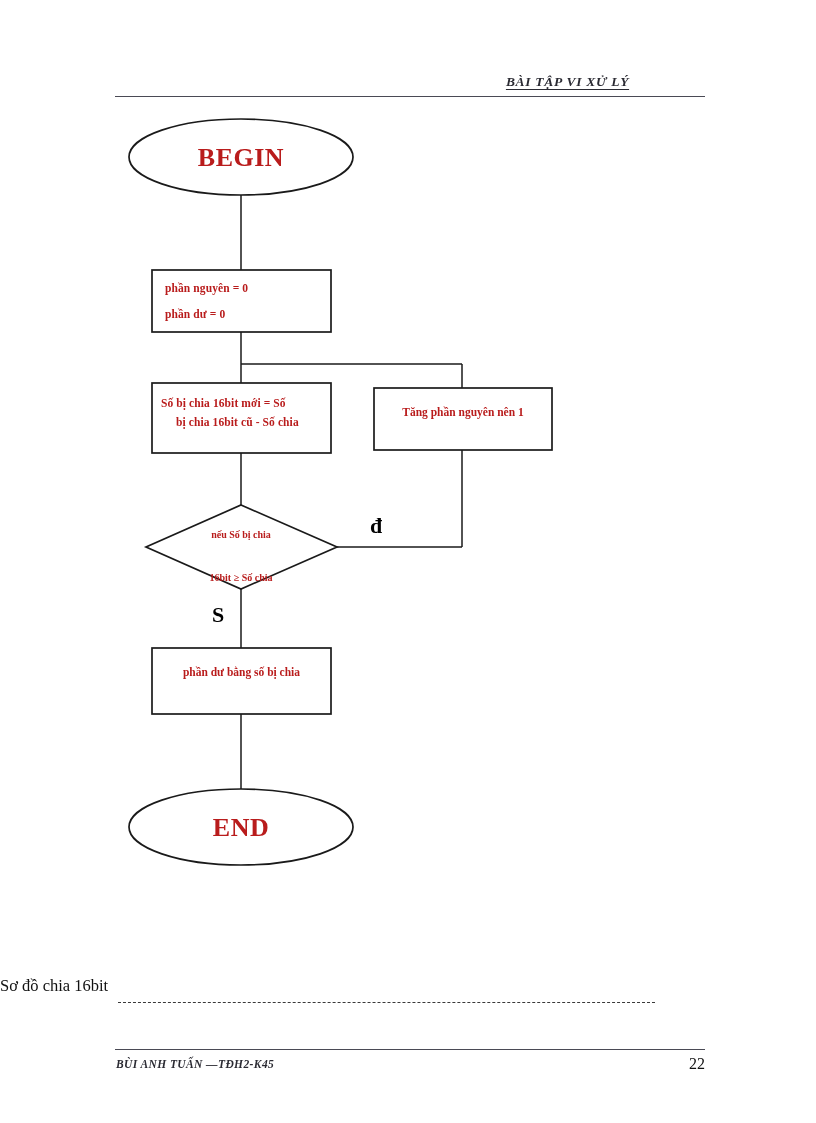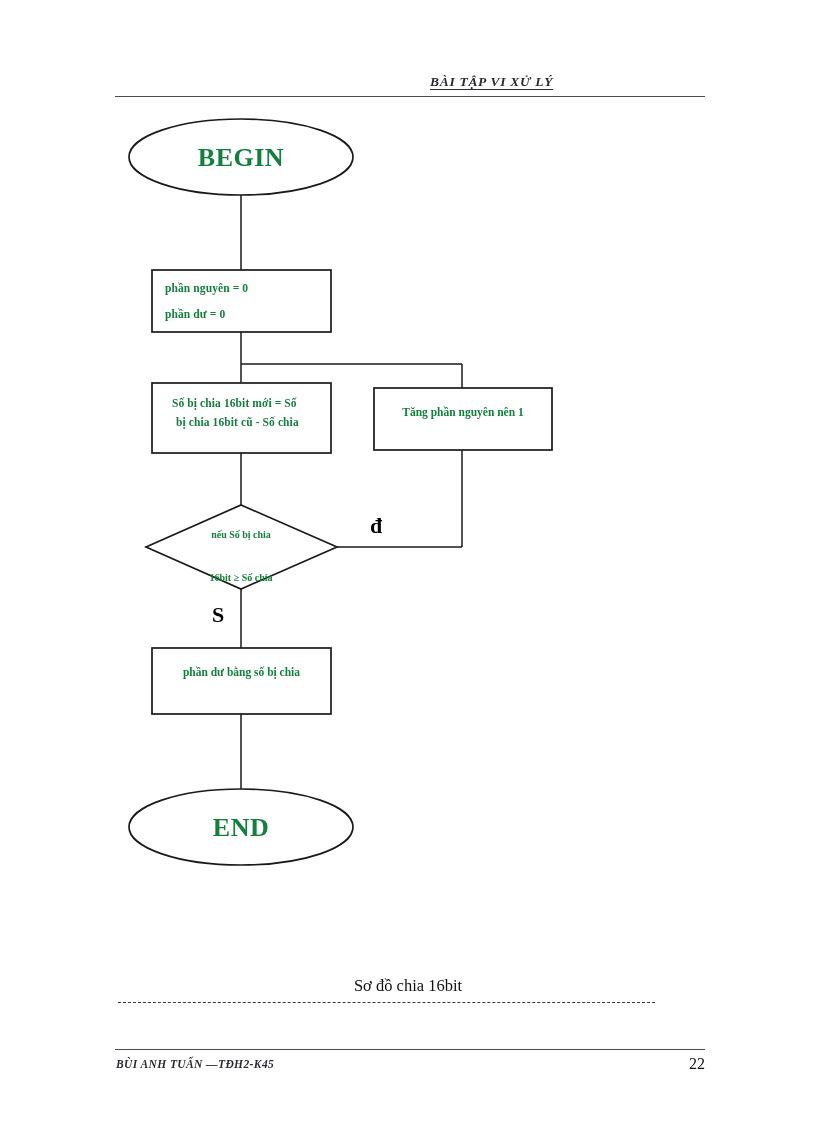--- a/index.html
+++ b/index.html
@@ -27,21 +27,21 @@
     top: 96px;
     width: 590px;
     height: 0;
     border-top: 1.4px solid #4a4a55;
   }
   #header-title {
     position: absolute;
     left: 430px;
     top: 74px;
     width: 275px;
-    text-align: left;
+    text-align: center;
     font-family: "Liberation Serif", "DejaVu Serif", serif;
     font-style: italic;
     font-weight: 700;
     font-size: 13.5px;
     letter-spacing: 0.7px;
     color: #2b2b33;
     text-decoration: underline;
     text-underline-offset: 3px;
   }
 
@@ -50,21 +50,21 @@
     position: absolute;
     left: 0;
     top: 0;
     width: 816px;
     height: 1123px;
   }
   .node-label {
     position: absolute;
     font-family: "Liberation Serif", "DejaVu Serif", serif;
     font-weight: 700;
-    color: #15803d;
+    color: #b91c1c;
     text-align: center;
     line-height: 1.35;
     pointer-events: none;
   }
   .terminal-label {
     font-size: 26px;
     letter-spacing: 0.5px;
   }
   .process-label {
     font-size: 11.5px;
@@ -85,21 +85,20 @@
     font-size: 22px;
     color: #000;
   }
 
   
   #caption {
     position: absolute;
     left: 0;
     top: 976px;
     width: 816px;
-    text-align: center;
     font-family: "Liberation Serif", "DejaVu Serif", serif;
     font-size: 16.5px;
     color: #111;
   }
   #caption-dashes {
     position: absolute;
     left: 118px;
     top: 1002px;
     width: 537px;
     height: 0;
@@ -178,21 +177,21 @@
     <line x1="241" y1="714" x2="241" y2="790" stroke="#1a1a1a" stroke-width="1.5"></line>
 
     <ellipse cx="241" cy="827" rx="112" ry="38" fill="#ffffff" stroke="#1a1a1a" stroke-width="1.7"></ellipse>
   </svg>
 
   <div class="node-label terminal-label" style="left:141px; top:140px; width:200px;">BEGIN</div>
 
   <div class="node-label process-label" style="left:165px; top:281px; width:160px;">phần nguyên = 0</div>
   <div class="node-label process-label" style="left:165px; top:307px; width:160px;">phần dư = 0</div>
 
-  <div class="node-label process-label" style="left:172px; top:396px; width:166px;">Số bị chia 16bit mới = Số</div>
+  <div class="node-label process-label" style="left:161px; top:396px; width:166px;">Số bị chia 16bit mới = Số</div>
   <div class="node-label process-label" style="left:176px; top:415px; width:166px;">bị chia 16bit cũ - Số chia</div>
 
   <div class="node-label process-label-center" style="left:379px; top:405px; width:168px;">Tăng phần nguyên nên 1</div>
 
   <div class="node-label decision-label" style="left:171px; top:528px; width:140px;">nếu Số bị chia</div>
   <div class="node-label decision-label" style="left:171px; top:571px; width:140px;">16bit ≥ Số chia</div>
 
   <div class="node-label process-label-center" style="left:157px; top:665px; width:169px;">phần dư bằng số bị chia</div>
 
   <div class="node-label terminal-label" style="left:141px; top:810px; width:200px;">END</div>

